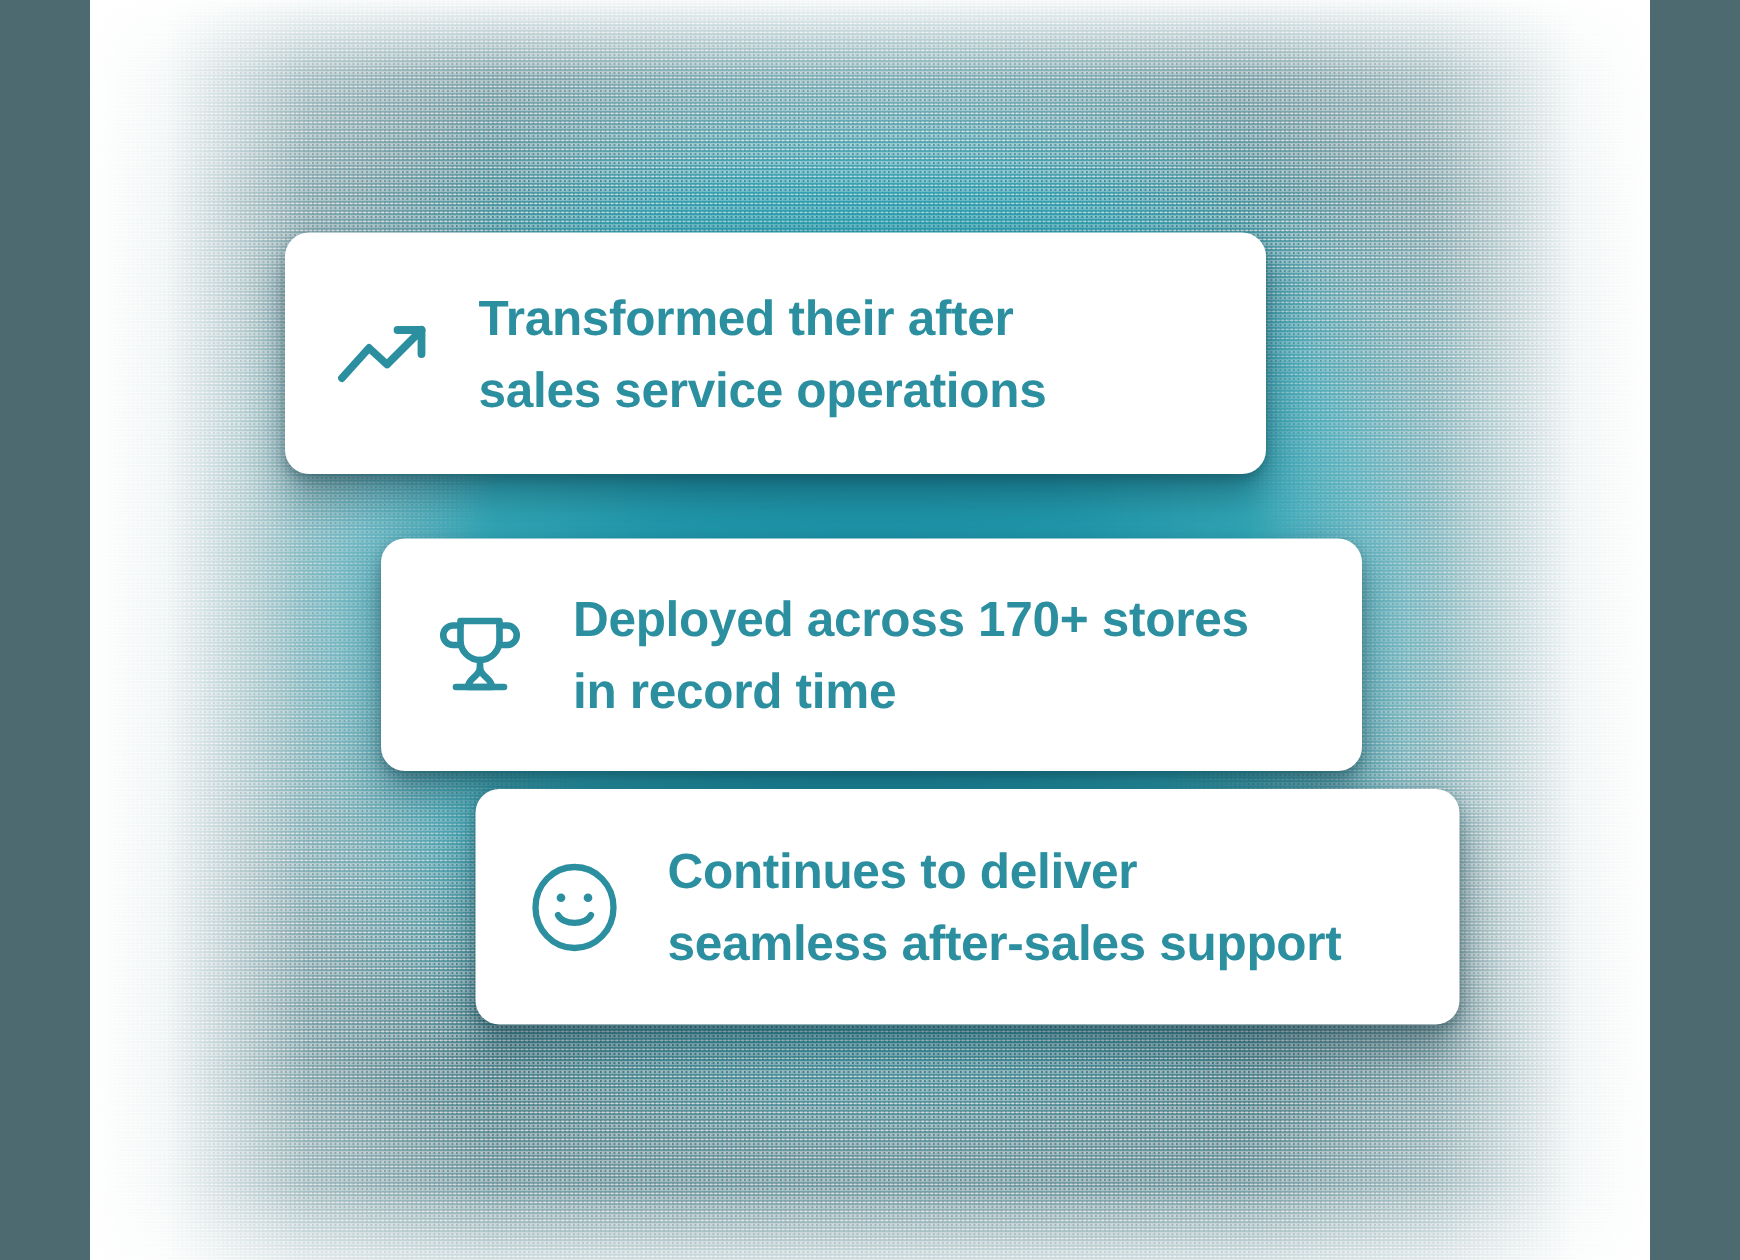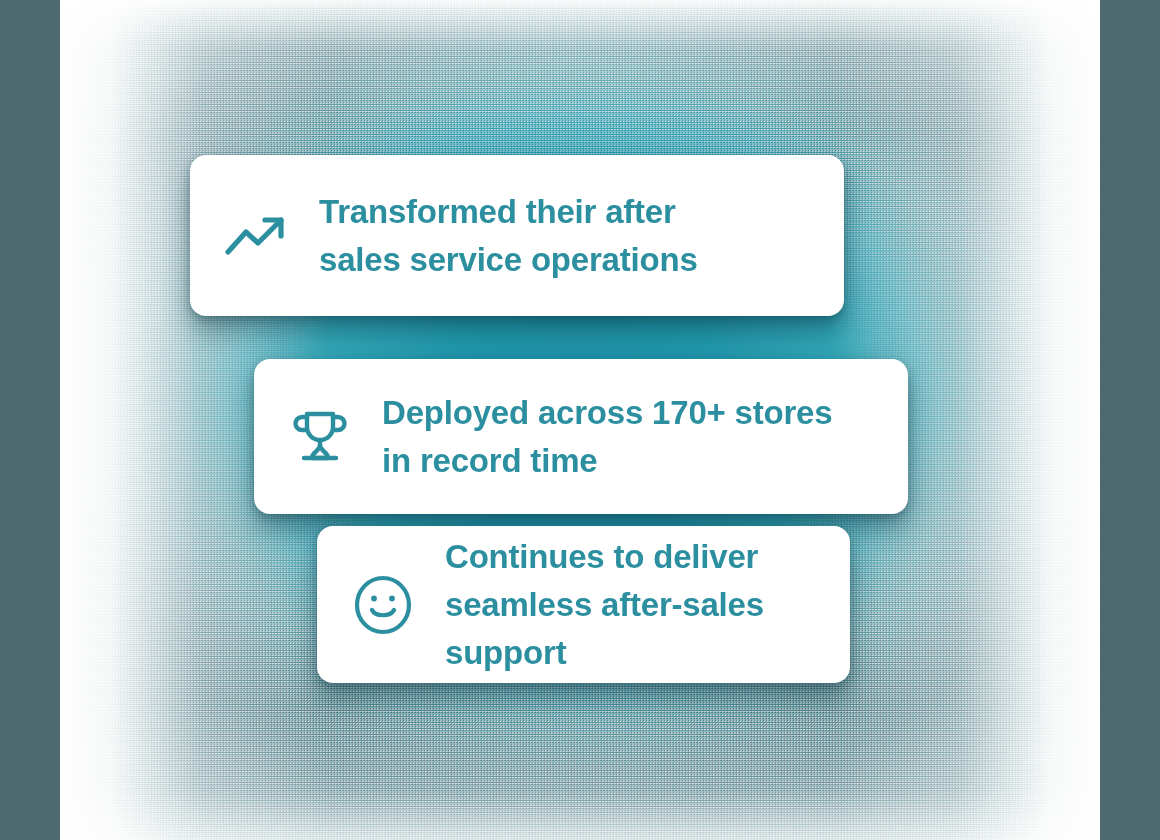--- a/index.html
+++ b/index.html
@@ -134,21 +134,21 @@
     box-shadow:
       0 14px 26px rgba(8, 45, 58, 0.42),
       0 3px 8px rgba(8, 45, 58, 0.28);
     display: flex;
     align-items: center;
     box-sizing: border-box;
   }
 
   .card-1 { left: 190px;  top: 155px; width: 654px; height: 161px; padding: 0 28px 0 34px; }
   .card-2 { left: 254px;  top: 343px; width: 654px; height: 155px; padding: 0 28px 0 34px; margin-top: 16px; }
-  .card-3 { left: 317px;  top: 526px; width: 533px; height: 157px; padding: 0 28px 0 34px; }
+  .card-3 { left: 317px;  top: 526px; width: 656px; height: 157px; padding: 0 28px 0 34px; }
 
   .card-icon {
     flex: 0 0 auto;
     width: 64px;
     height: 64px;
     color: #2b8fa0;
     display: flex;
     align-items: center;
     justify-content: center;
   }

